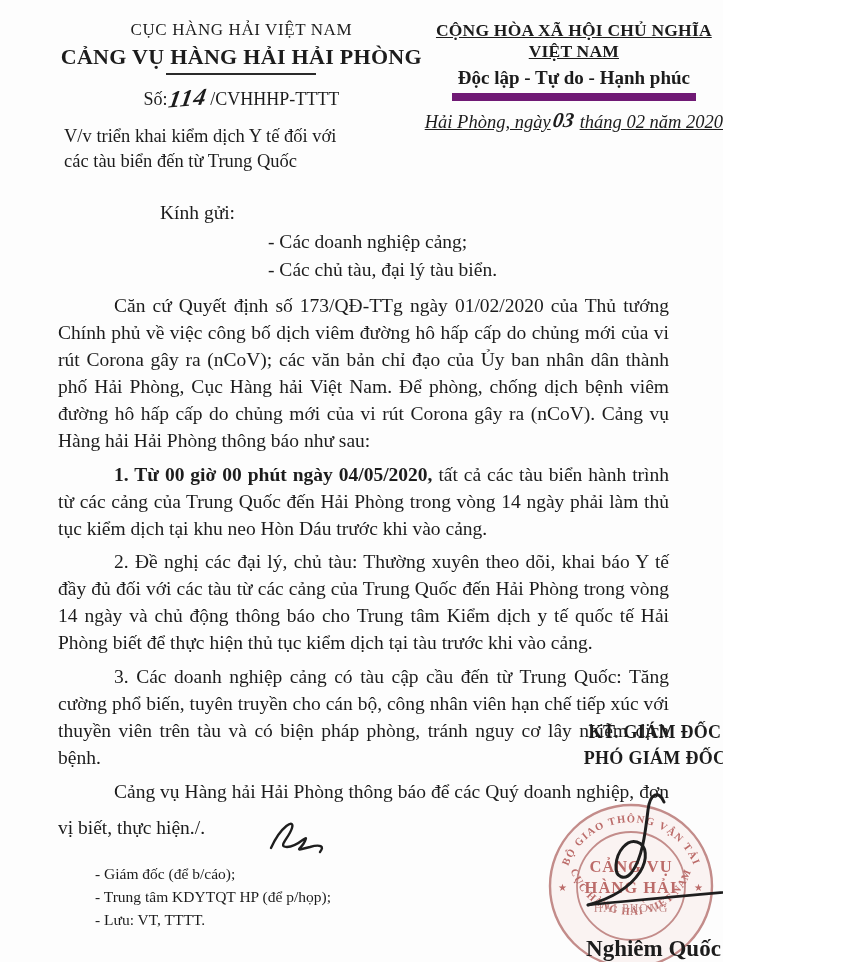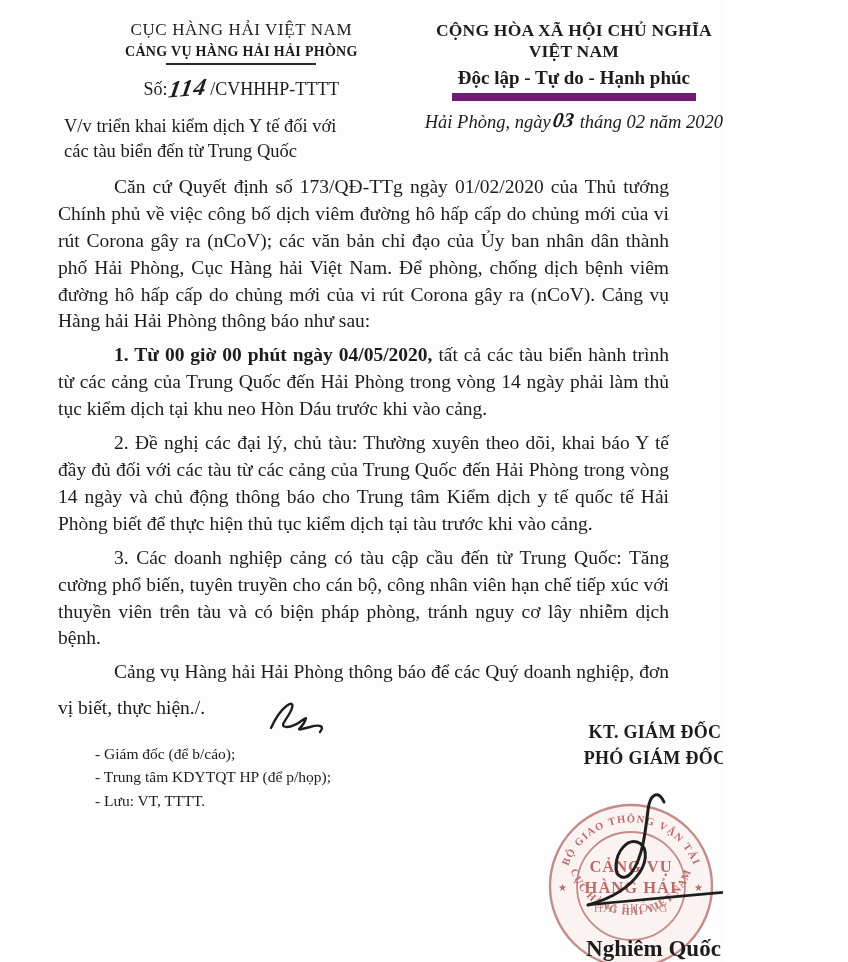--- a/index.html
+++ b/index.html
@@ -6,23 +6,23 @@
   html,body { background:#ffffff; }
   .page {
     width:723px; height:962px; position:relative; overflow:hidden;
     background:#fdfdfd;
     font-family:"Liberation Serif", serif;
     color:#1c1c1c;
   }
   
   .header { display:flex; padding-top:20px; }
   .header-left { width:390px; margin-left:58px; text-align:center; }
-  .header-right { flex:1; text-align:center; }
+  .header-right { flex:1; text-align:center;text-decoration:underline; }
   .org-parent { font-size:17px; letter-spacing:.6px; }
-  .org-name { font-size:14px; font-weight:bold; letter-spacing:.3px; margin-top:4px; }
+  .org-name { font-size:22px; font-weight:bold; letter-spacing:.3px; margin-top:4px; }
   .org-underline { width:150px; height:2px; background:#2a2a2a; margin:3px auto 0; }
   .doc-number { font-size:18px; margin-top:9px; white-space:nowrap; }
   .handwritten {
     display:inline-block; font-size:24px; font-style:italic; font-weight:bold;
     transform:skewX(-14deg) rotate(-5deg); letter-spacing:1px;
     position:relative; top:1px; margin:0 4px 0 1px;
   }
   .subject { text-align:left; font-size:18.5px; line-height:1.35; margin-top:13px; padding-left:6px; }
   .national { font-size:17.5px; font-weight:bold; letter-spacing:.2px; }
   .motto {
@@ -74,20 +74,27 @@
     </div>
     <div class="header-right">
       <div class="national">CỘNG HÒA XÃ HỘI CHỦ NGHĨA VIỆT NAM</div>
       <div><span class="motto">Độc lập - Tự do - Hạnh phúc</span></div>
       <div class="placedate">
         <span>Hải Phòng, ngày</span><span class="hand-day">03</span><span>tháng 02 năm 2020</span>
       </div>
     </div>
   </div>
 
+  <div class="salutation">
+    <div class="salutation-label">Kính gửi:</div>
+    <div class="recipient-list">
+      <div>- Các doanh nghiệp cảng;</div>
+      <div>- Các chủ tàu, đại lý tàu biển.</div>
+    </div>
+  </div>
 
   <div class="body-text">
     <p>Căn cứ Quyết định số 173/QĐ-TTg ngày 01/02/2020 của Thủ tướng Chính phủ về việc công bố dịch viêm đường hô hấp cấp do chủng mới của vi rút Corona gây ra (nCoV); các văn bản chỉ đạo của Ủy ban nhân dân thành phố Hải Phòng, Cục Hàng hải Việt Nam. Để phòng, chống dịch bệnh viêm đường hô hấp cấp do chủng mới của vi rút Corona gây ra (nCoV). Cảng vụ Hàng hải Hải Phòng thông báo như sau:</p>
     <p><b>1. Từ 00 giờ 00 phút ngày 04/05/2020,</b><span> tất cả các tàu biển hành trình từ các cảng của Trung Quốc đến Hải Phòng trong vòng 14 ngày phải làm thủ tục kiểm dịch tại khu neo Hòn Dáu trước khi vào cảng.</span></p>
     <p>2. Đề nghị các đại lý, chủ tàu: Thường xuyên theo dõi, khai báo Y tế đầy đủ đối với các tàu từ các cảng của Trung Quốc đến Hải Phòng trong vòng 14 ngày và chủ động thông báo cho Trung tâm Kiểm dịch y tế quốc tế Hải Phòng biết để thực hiện thủ tục kiểm dịch tại tàu trước khi vào cảng.</p>
     <p>3. Các doanh nghiệp cảng có tàu cập cầu đến từ Trung Quốc: Tăng cường phổ biến, tuyên truyền cho cán bộ, công nhân viên hạn chế tiếp xúc với thuyền viên trên tàu và có biện pháp phòng, tránh nguy cơ lây nhiễm dịch bệnh.</p>
     <p class="closing-row"><span>Cảng vụ Hàng hải Hải Phòng thông báo để các Quý doanh nghiệp, đơn vị biết, thực hiện./.</span><span class="flourish-inline"><svg width="66" height="40" viewBox="0 0 66 40">
             <path d="M6,32 C16,10 30,2 27,12 C24,22 12,31 22,31 C34,31 44,16 40,25 C37,33 26,36 45,31 C55,28 60,30 55,36" stroke="#1e1e1e" stroke-width="2.4" fill="none" stroke-linecap="round"></path>
           </svg></span></p>
   </div>

